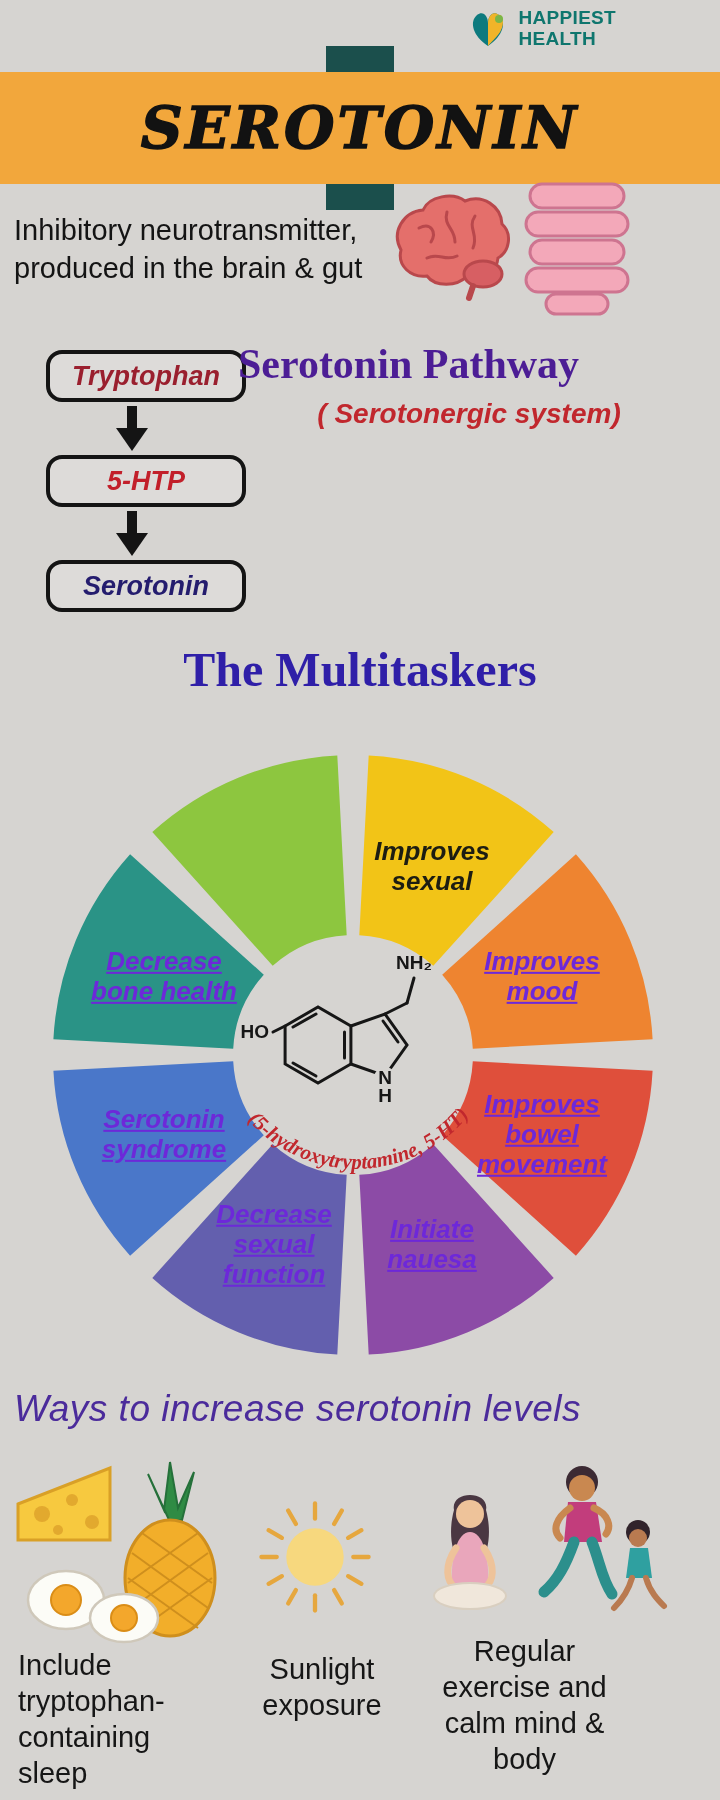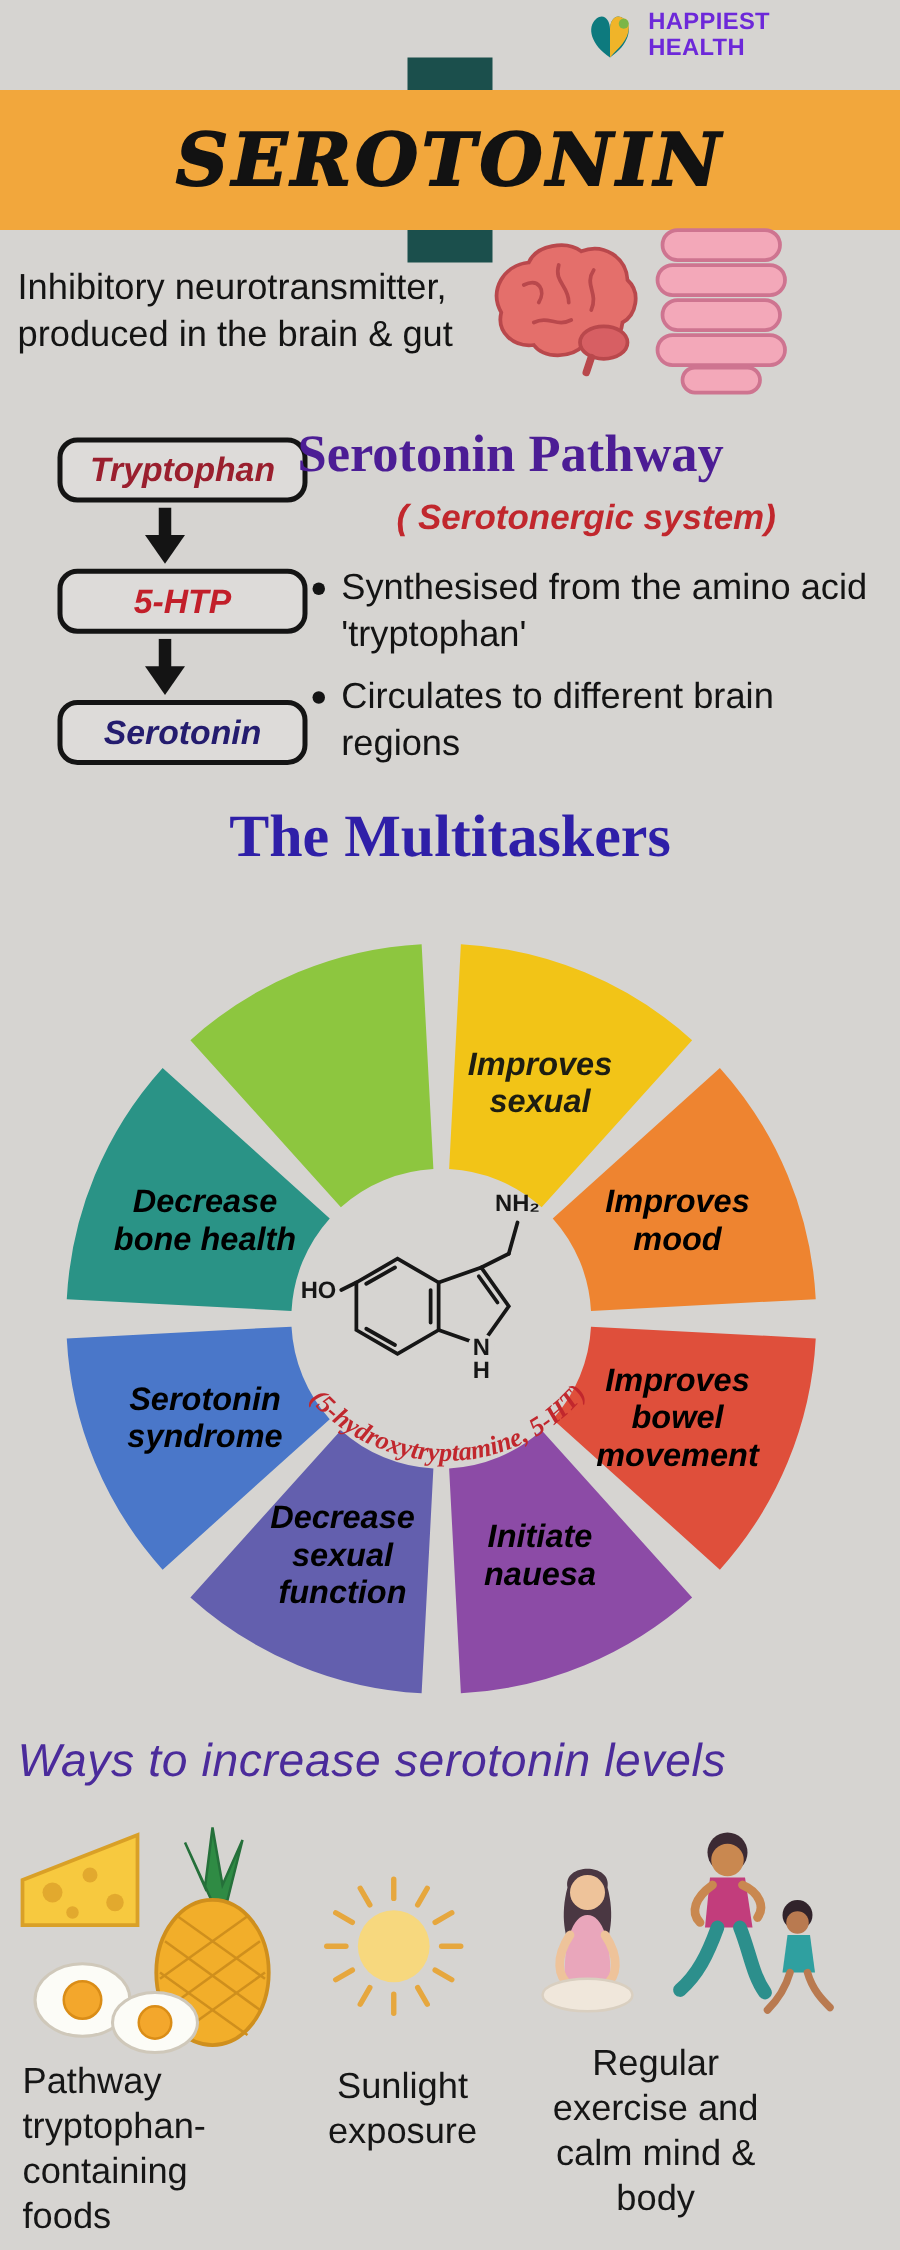--- a/index.html
+++ b/index.html
@@ -4,21 +4,21 @@
 <style>
   * { margin:0; padding:0; box-sizing:border-box; }
   html,body { background:#9a9a98; }
   .page {
     position:relative; width:720px; height:1800px; margin:0 auto;
     background:#d6d4d1; overflow:hidden;
     font-family:"Liberation Sans", sans-serif; color:#141414;
   }
   
   .logo { position:absolute; top:8px; right:104px; display:flex; align-items:center; gap:8px; }
-  .logo-text { font-weight:bold; font-size:19px; line-height:1.08; letter-spacing:.3px; color:#6d28d9; }
+  .logo-text { font-weight:bold; font-size:19px; line-height:1.08; letter-spacing:.3px; color:#0f766e; }
   
   .tab { position:absolute; left:326px; width:68px; height:26px; background:#1b4f4c; }
   .tab-top { top:46px; } .tab-bottom { top:184px; }
   .banner { position:absolute; top:72px; left:0; width:720px; height:112px; background:#f2a73c;
             display:flex; align-items:center; justify-content:center; }
   .banner h1 { font-family:"DejaVu Serif","Liberation Serif",serif; font-style:italic; font-weight:bold;
                font-size:58px; letter-spacing:3px; color:#121212; -webkit-text-stroke:1.5px #121212; }
   
   .intro { position:absolute; top:212px; left:14px; width:398px; font-size:29px; line-height:1.3; }
   .illus { position:absolute; }
@@ -37,21 +37,21 @@
                  font-size:28px; color:#c1272d; }
   .bullets { position:absolute; left:250px; top:452px; width:450px; list-style:none; }
   .bullets li { display:flex; gap:13px; font-size:29px; line-height:1.3; margin-bottom:12px; }
   .bullets .dot { width:10px; height:10px; border-radius:50%; background:#141414; margin-top:14px; flex:none; }
   
   .multi-title { position:absolute; top:642px; left:0; width:720px; text-align:center;
                  font-family:"Liberation Serif",serif; font-weight:bold; font-size:48px; color:#2f1fa8; }
   .wheel { position:absolute; left:33px; top:715px; width:640px; height:680px; }
   .seg-label { position:absolute; transform:translate(-50%,-50%); width:158px; text-align:center;
                font-weight:bold; font-style:italic; font-size:26px; line-height:1.16; }
-  .seg-label.dark { color:#1d1d12; } .seg-label.light { color:#000000; }
+  .seg-label.dark { color:#1d1d12; } .seg-label.light { color:#6d28d9;text-decoration:underline; }
   .mol-label { font-family:"Liberation Sans",sans-serif; font-size:19px; font-weight:bold; fill:#161616; }
   .arc-text { font-family:"Liberation Serif",serif; font-style:italic; font-weight:bold;
               font-size:21px; fill:#c1272d; }
   
   .ways-title { position:absolute; top:1388px; left:14px; font-weight:normal; font-style:italic;
                 font-size:37px; letter-spacing:.5px; color:#4b2b9b; }
   .caption { position:absolute; font-size:29px; line-height:1.24; color:#161616; }
   .caption-food { left:18px; top:1648px; width:200px; }
   .caption-sun { left:237px; top:1652px; width:170px; text-align:center; }
   .caption-exercise { left:427px; top:1634px; width:195px; text-align:center; }
@@ -114,30 +114,20 @@
   <svg class="flow-arrow arrow-2" width="40" height="46" viewBox="0 0 40 46">
     <rect x="15" y="0" width="10" height="24" fill="#141414"></rect>
       <polygon points="4,22 36,22 20,45" fill="#141414"></polygon>
   </svg>
   <div class="flow-box step-3">
     <span>Serotonin</span>
   </div>
 
   <h2 class="pathway-title">Serotonin Pathway</h2>
   <div class="pathway-sub">( Serotonergic system)</div>
-  <ul class="bullets">
-    <li>
-      <span class="dot"></span>
-      <span>Synthesised from the amino acid 'tryptophan'</span>
-    </li>
-    <li>
-      <span class="dot"></span>
-      <span>Circulates to different brain regions</span>
-    </li>
-  </ul>
 
   <h2 class="multi-title">The Multitaskers</h2>
 
   <svg class="wheel" viewBox="0 0 640 680">
     <g>
       <path d="M326.3,220.2 L335.7,40.4 A300,300 0 0 1 520.7,117.1 L400.3,250.8 A120,120 0 0 0 326.3,220.2 Z" fill="#f2c417"></path>
       <path d="M409.2,259.7 L542.9,139.3 A300,300 0 0 1 619.6,324.3 L439.8,333.7 A120,120 0 0 0 409.2,259.7 Z" fill="#ee8430"></path>
       <path d="M439.8,346.3 L619.6,355.7 A300,300 0 0 1 542.9,540.7 L409.2,420.3 A120,120 0 0 0 439.8,346.3 Z" fill="#df4f3b"></path>
       <path d="M400.3,429.2 L520.7,562.9 A300,300 0 0 1 335.7,639.6 L326.3,459.8 A120,120 0 0 0 400.3,429.2 Z" fill="#8c4ba6"></path>
       <path d="M313.7,459.8 L304.3,639.6 A300,300 0 0 1 119.3,562.9 L239.7,429.2 A120,120 0 0 0 313.7,459.8 Z" fill="#635fae"></path>
@@ -237,17 +227,17 @@
     </g>
     <g>
       <circle cx="228" cy="112" r="12" fill="#31232b"></circle>
       <circle cx="228" cy="118" r="9" fill="#b97a50"></circle>
       <path d="M220,128 L238,128 L242,158 L216,158 Z" fill="#2fa0a0"></path>
       <path d="M222,158 C218,172 210,182 204,188" stroke="#b97a50" stroke-width="6" fill="none" stroke-linecap="round"></path>
       <path d="M236,158 C240,172 248,180 254,186" stroke="#b97a50" stroke-width="6" fill="none" stroke-linecap="round"></path>
     </g>
   </svg>
 
-  <div class="caption caption-food">Pathway tryptophan-containing foods</div>
+  <div class="caption caption-food">Include tryptophan-containing sleep</div>
   <div class="caption caption-sun">Sunlight exposure</div>
   <div class="caption caption-exercise">Regular exercise and calm mind &amp; body</div>
 
 </div>
 
 </body></html>

